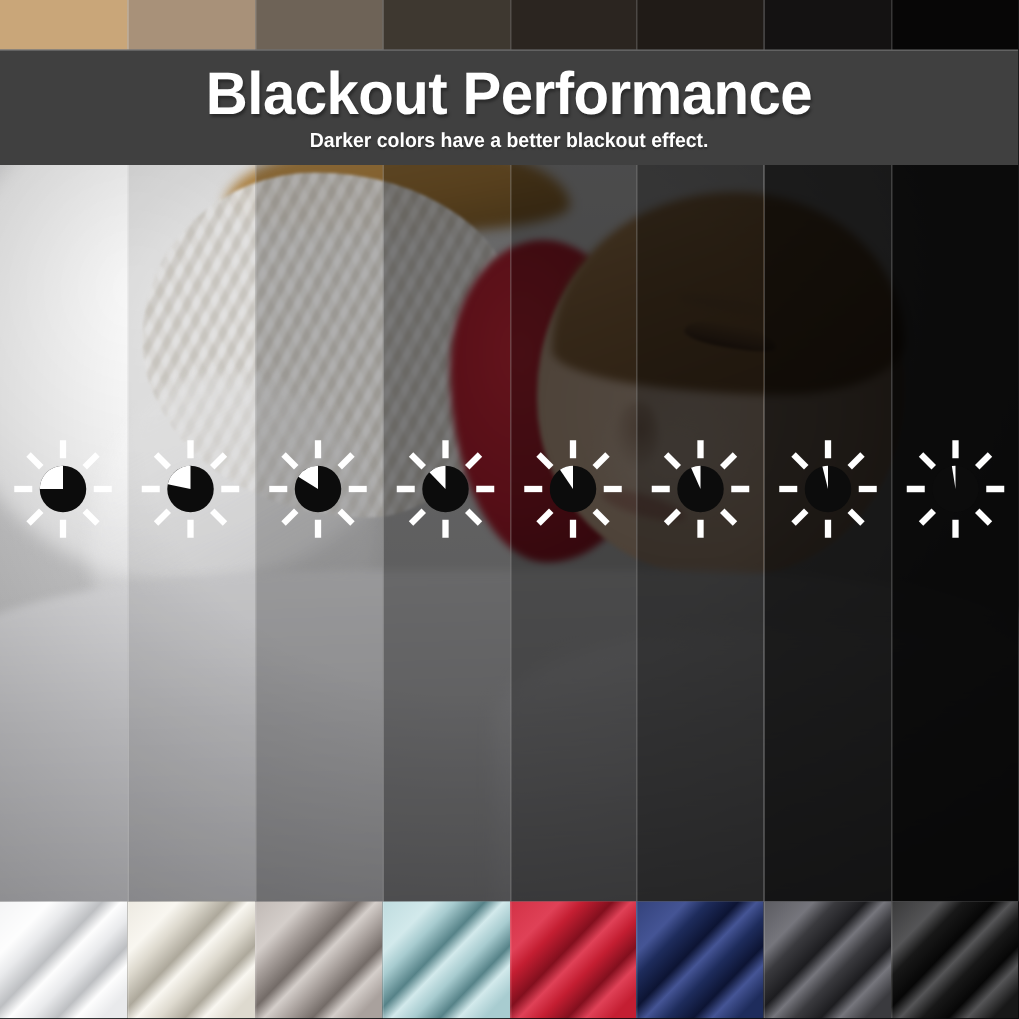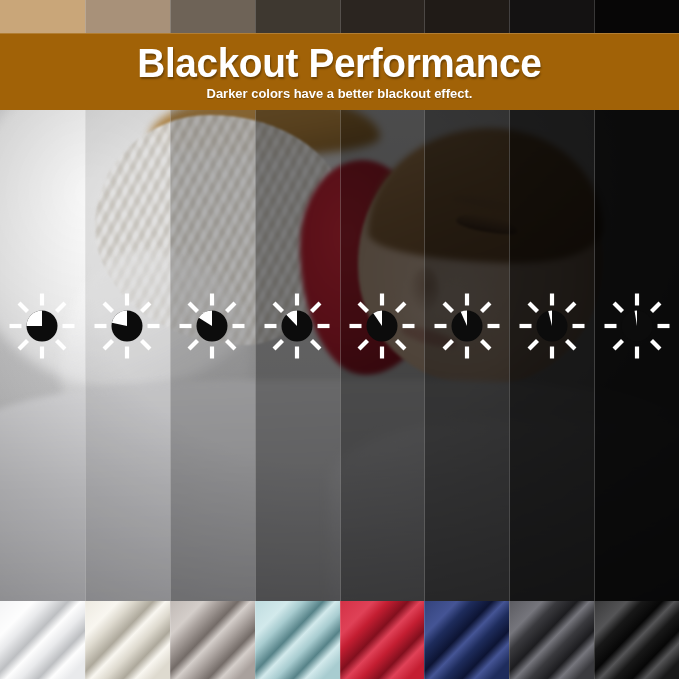--- a/index.html
+++ b/index.html
@@ -209,21 +209,21 @@
   }
   .sunicon { display: block; }
 
   
   #header {
     position: absolute;
     left: 0;
     top: 33px;
     width: 679px;
     height: 77px;
-    background: #a16207;
+    background: #404040;
     z-index: 6;
     display: flex;
     flex-direction: column;
     align-items: center;
     justify-content: center;
   }
   #header::before {
     content: "";
     position: absolute;
     left: 0; top: 0; right: 0;

